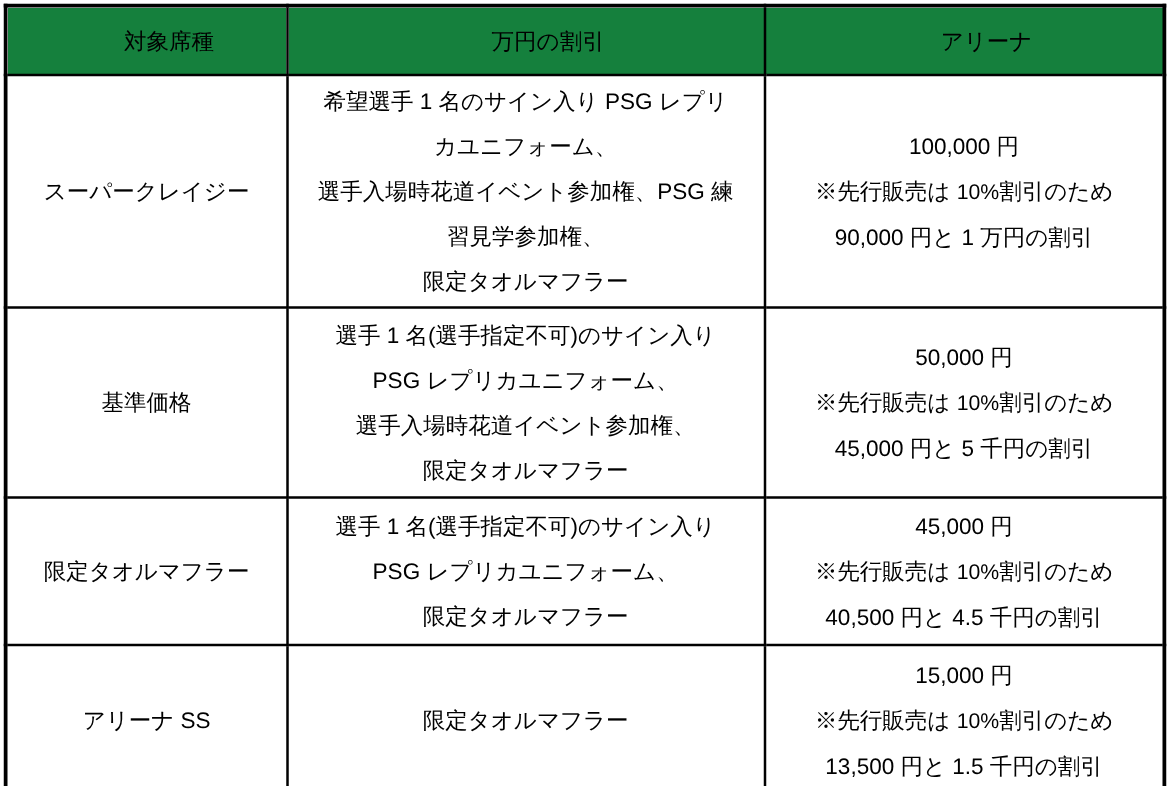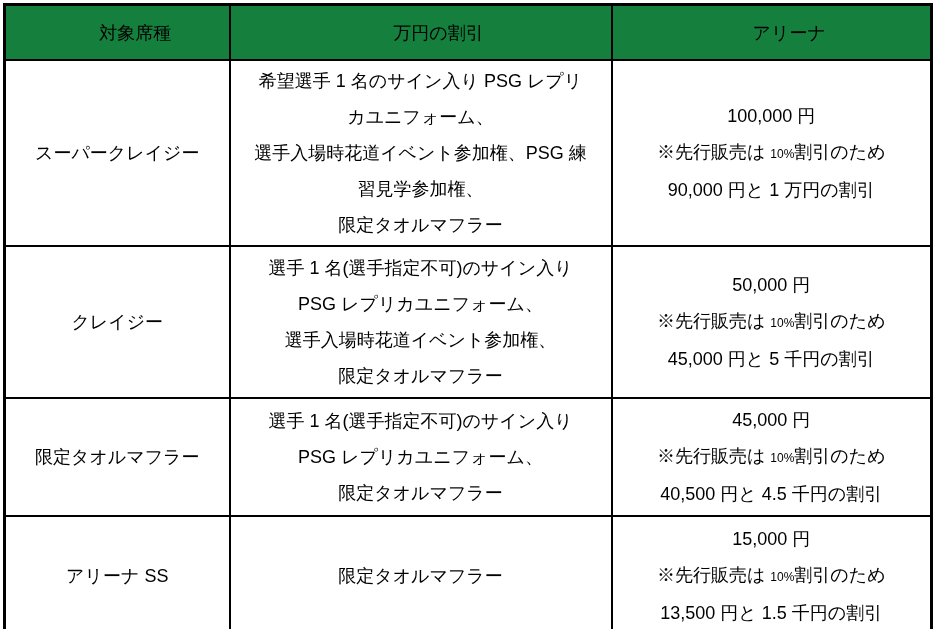--- a/index.html
+++ b/index.html
@@ -42,21 +42,21 @@
     padding-left: 40px;
   }
   col.c-seat    { width: 225px; }
   col.c-benefit { width: 382px; }
   col.c-price   { width: 320px; }
   tr.r1 td { height: 179px; }
   tr.r2 td { height: 146px; }
   tr.r3 td { height: 112px; }
   tr.r4 td { height: 114px; }
   
-  .hw { font-size: 12px; text-align: center; }
+  .hw { font-size: 17px; text-align: center; }
 </style>
 </head>
 <body>
 
 <div class="page">
   <table class="pricing">
     <colgroup>
       <col class="c-seat">
       <col class="c-benefit">
       <col class="c-price">
@@ -68,21 +68,21 @@
         <th>アリーナ</th>
       </tr>
     </thead>
     <tbody>
       <tr class="r1">
         <td>スーパークレイジー</td>
         <td>希望選手 1 名のサイン入り PSG レプリ<br>カユニフォーム、<br>選手入場時花道イベント参加権、PSG 練<br>習見学参加権、<br>限定タオルマフラー</td>
         <td>100,000 円<br>※先行販売は <span class="hw">10%</span>割引のため<br>90,000 円と 1 万円の割引</td>
       </tr>
       <tr class="r2">
-        <td>クレイジー</td>
+        <td>基準価格</td>
         <td>選手 1 名(選手指定不可)のサイン入り<br>PSG レプリカユニフォーム、<br>選手入場時花道イベント参加権、<br>限定タオルマフラー</td>
         <td>50,000 円<br>※先行販売は <span class="hw">10%</span>割引のため<br>45,000 円と 5 千円の割引</td>
       </tr>
       <tr class="r3">
         <td>限定タオルマフラー</td>
         <td>選手 1 名(選手指定不可)のサイン入り<br>PSG レプリカユニフォーム、<br>限定タオルマフラー</td>
         <td>45,000 円<br>※先行販売は <span class="hw">10%</span>割引のため<br>40,500 円と 4.5 千円の割引</td>
       </tr>
       <tr class="r4">
         <td>アリーナ SS</td>

